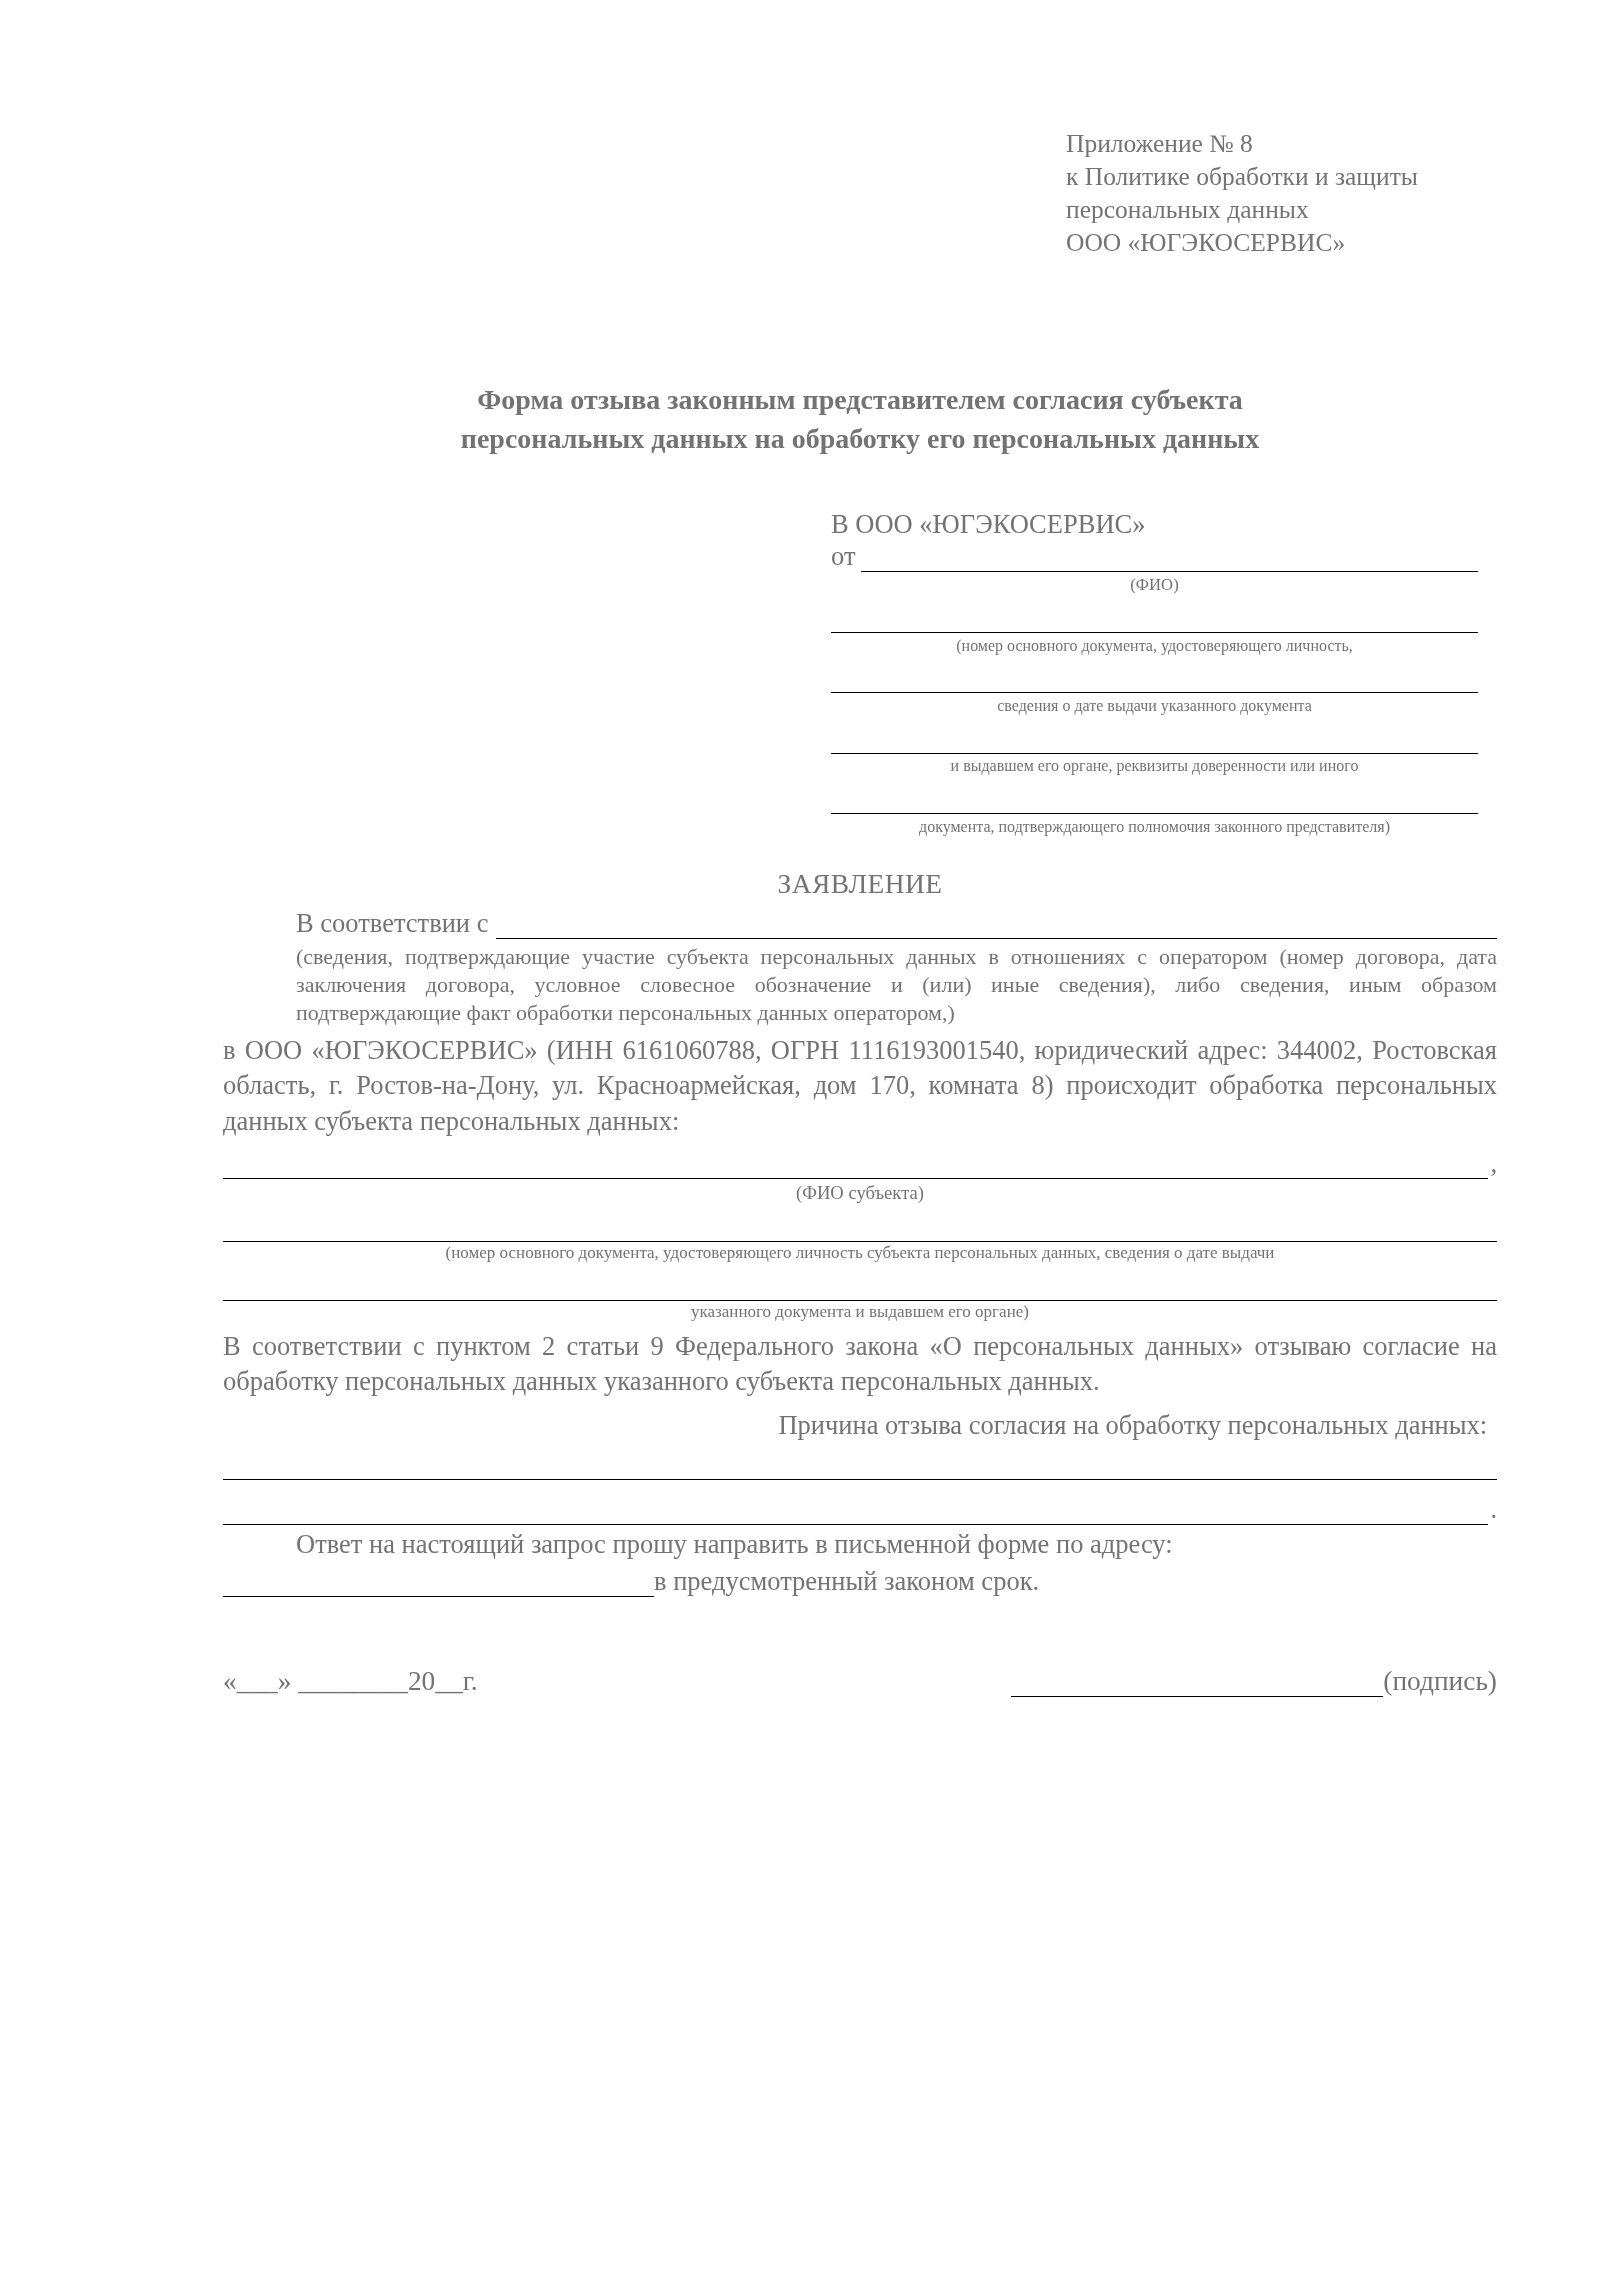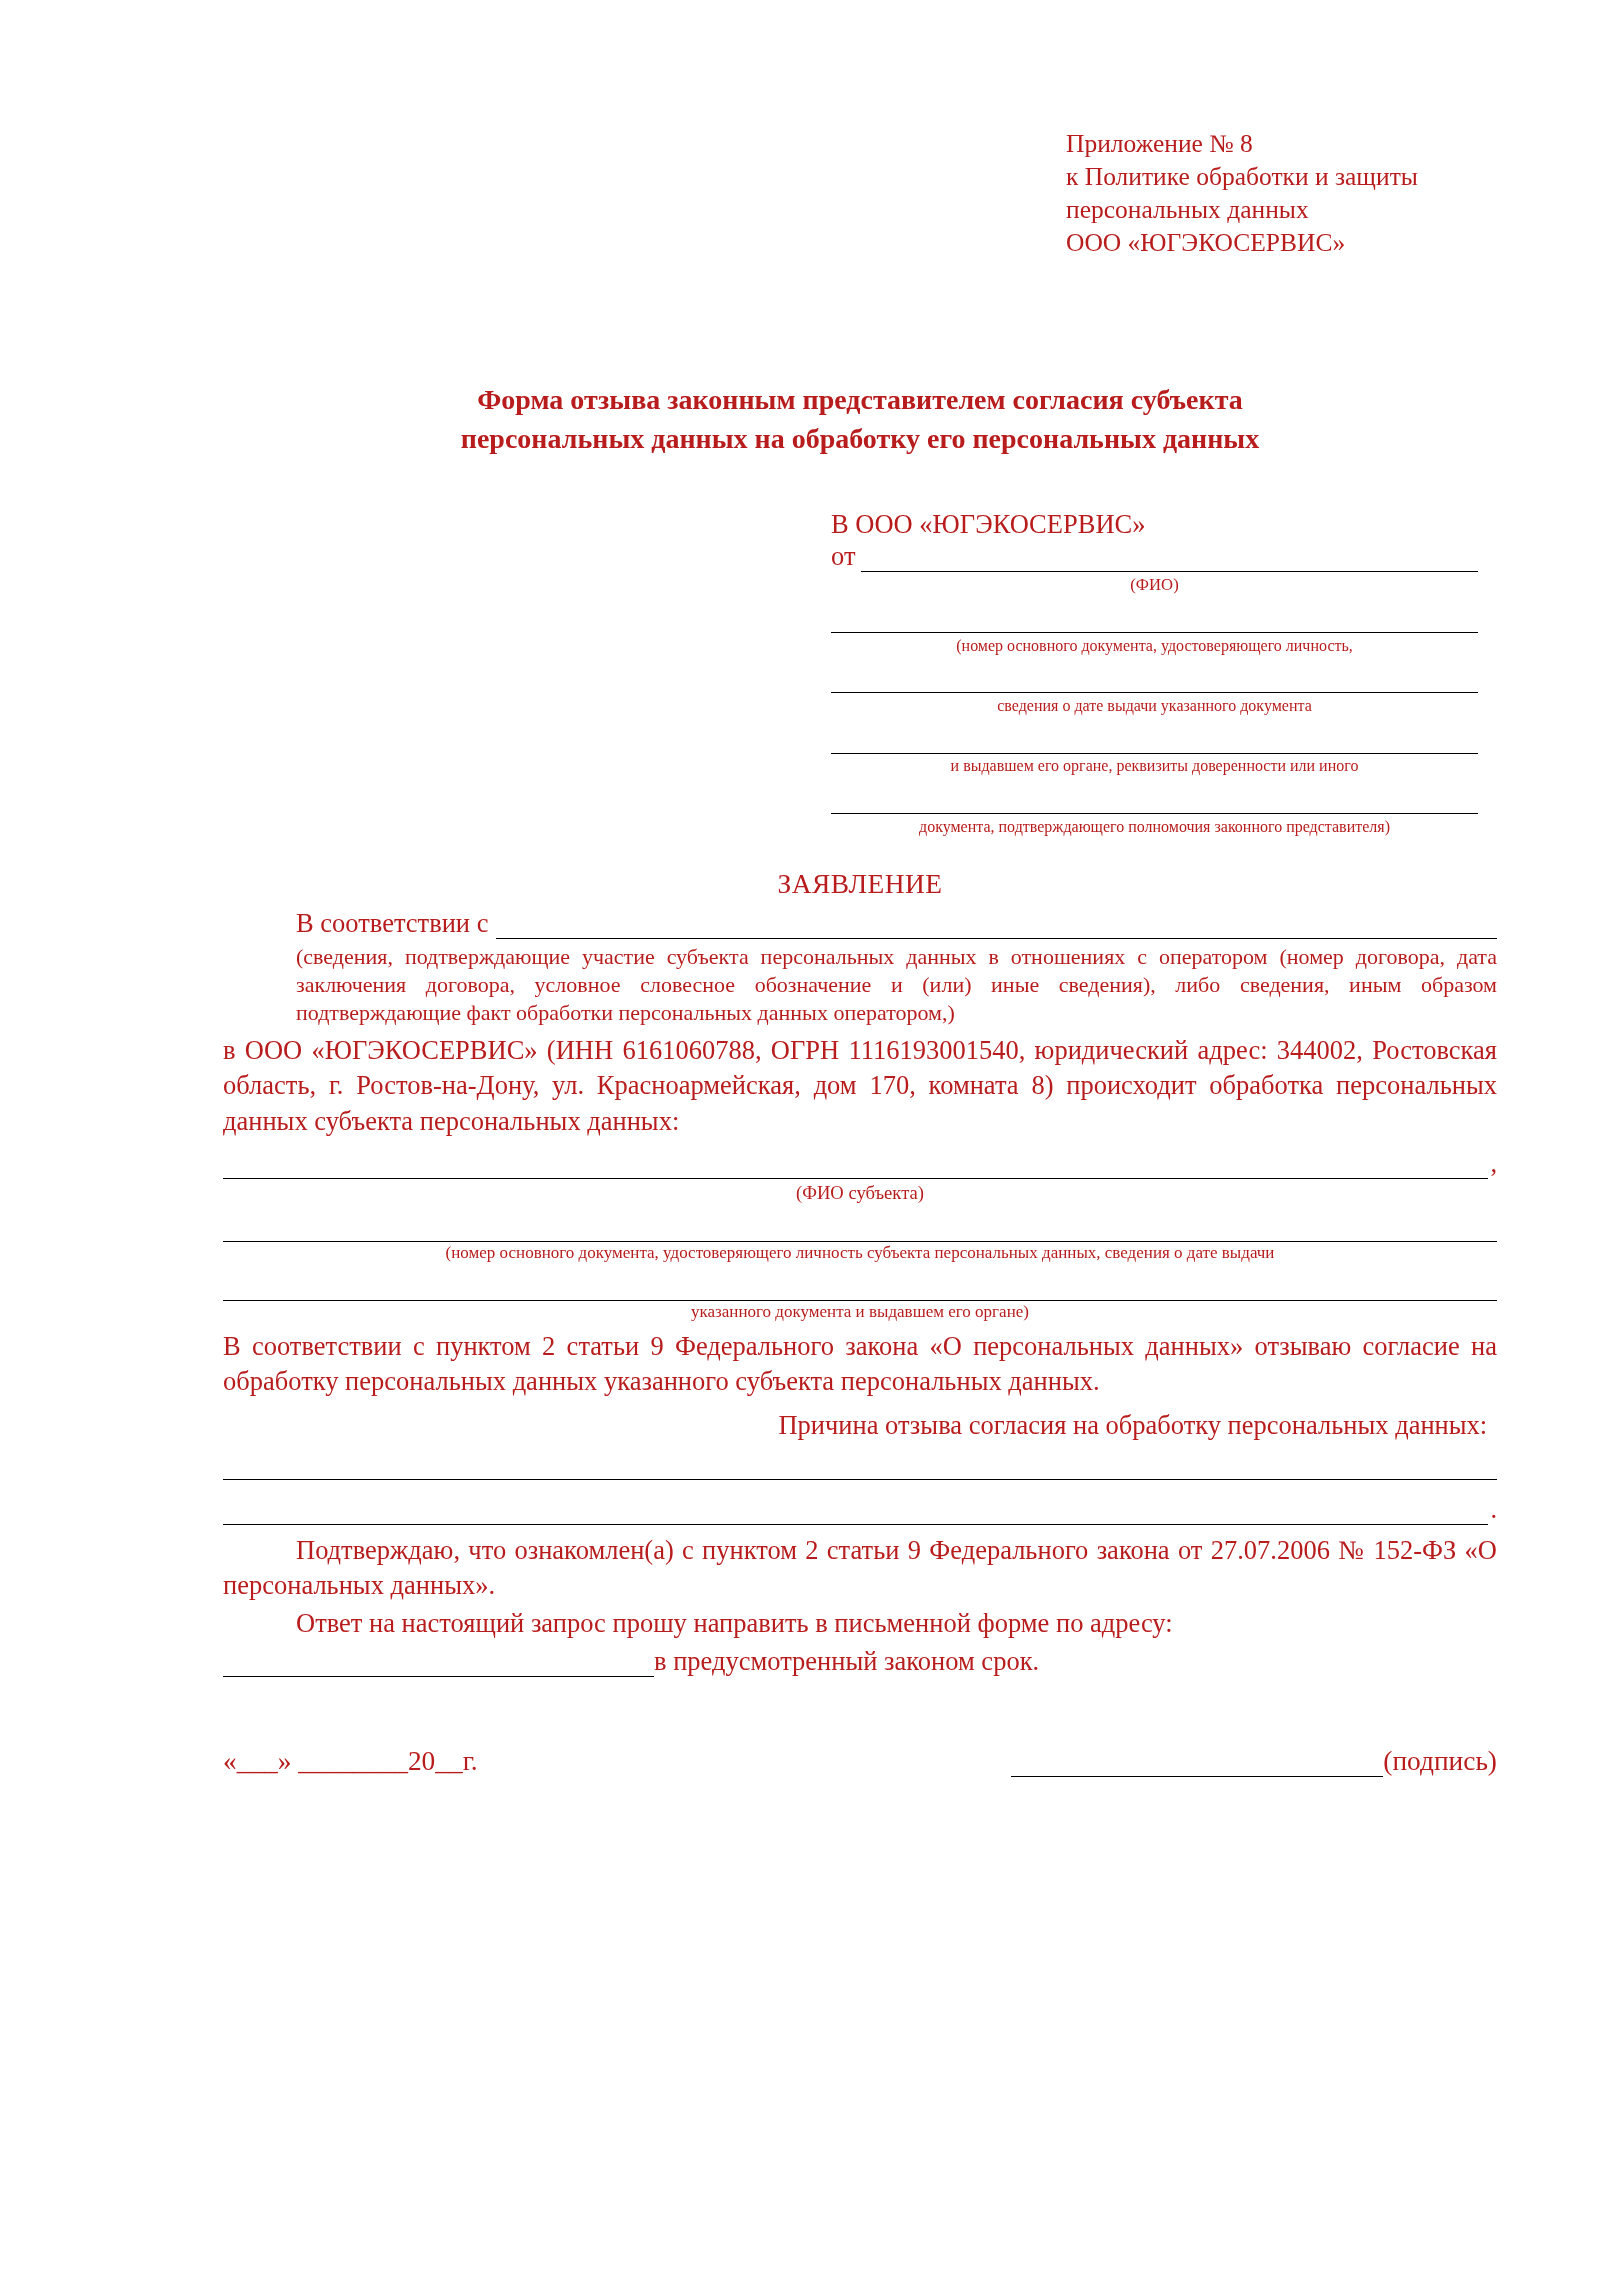--- a/index.html
+++ b/index.html
@@ -6,21 +6,21 @@
     margin: 0;
     padding: 0;
     background: #ffffff;
   }
   .page {
     position: relative;
     width: 1621px;
     height: 2293px;
     background: #ffffff;
     font-family: "Liberation Serif", "DejaVu Serif", serif;
-    color: #b91c1c;
+    color: #737373;
     box-sizing: border-box;
     padding: 0;
     overflow: hidden;
   }
   .content {
     position: absolute;
     left: 223px;
     top: 127px;
     width: 1274px;
   }
@@ -229,21 +229,20 @@
 
     <div class="gap-sm"></div>
     <div class="rule-full"></div>
 
     <div class="gap-sm"></div>
     <div class="rule-comma">
       <span class="rule"></span>
       <span class="tail">.</span>
     </div>
 
-    <div class="body-text" style="margin-top:7.8px; text-indent:73px;">Подтверждаю, что ознакомлен(а) с пунктом 2 статьи 9 Федерального закона от 27.07.2006 № 152-ФЗ «О персональных данных».</div>
 
     <div class="body-text" style="margin-top:2px; text-indent:73px;">Ответ на настоящий запрос прошу направить в письменной форме по адресу:</div>
 
     <div class="inline-row" style="margin-top:3.9px;">
       <span style="width:431px; border-bottom:1.6px solid #000; height:21.6px;"></span>
       <span style="white-space:nowrap;">в предусмотренный законом срок.</span>
     </div>
 
     <div class="sig-row">
       <span class="sig-left">«___» ________20__г.</span>

